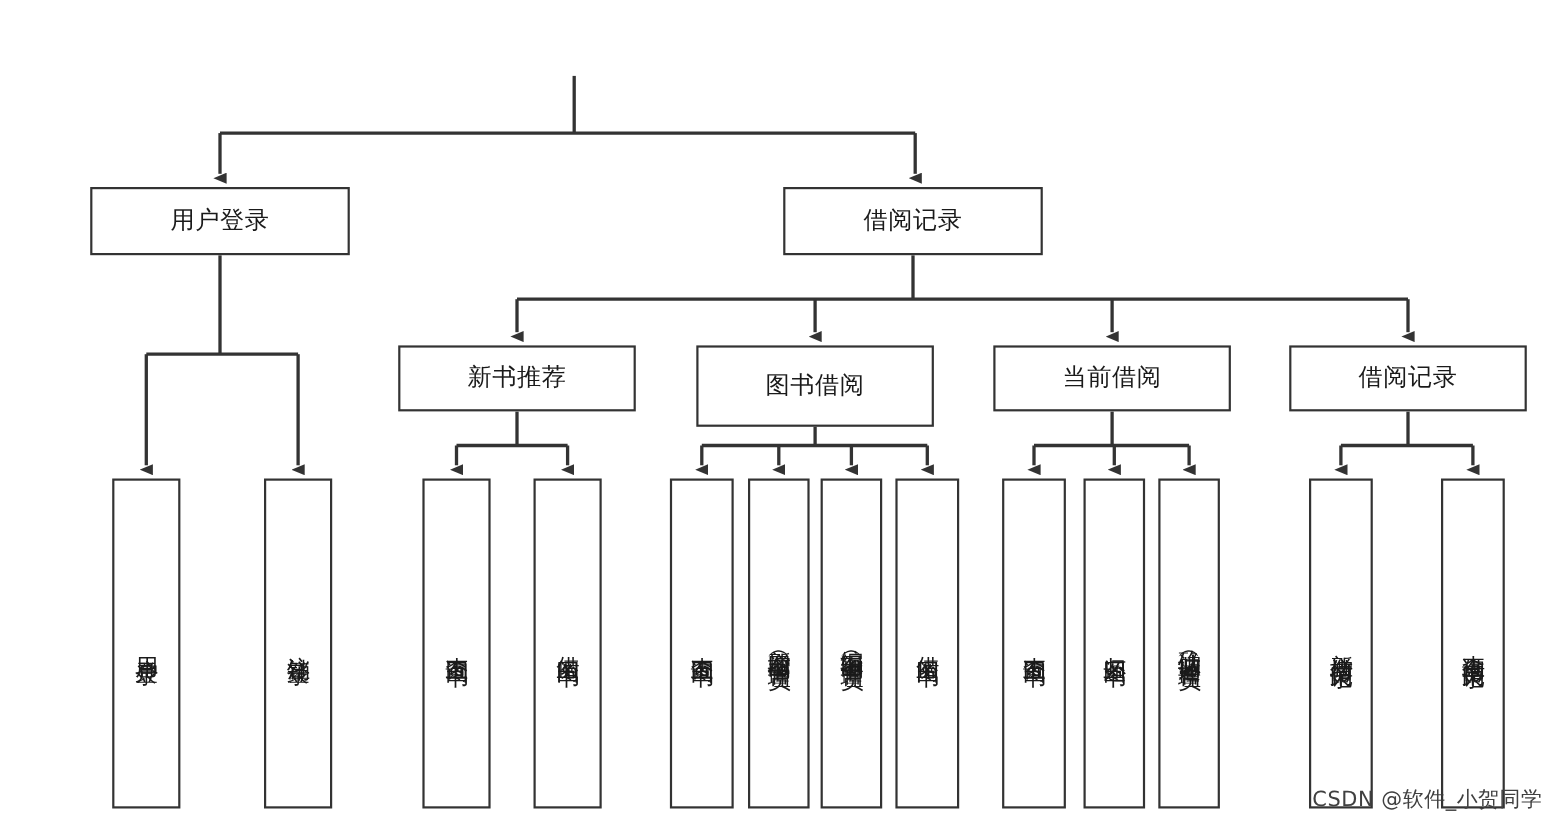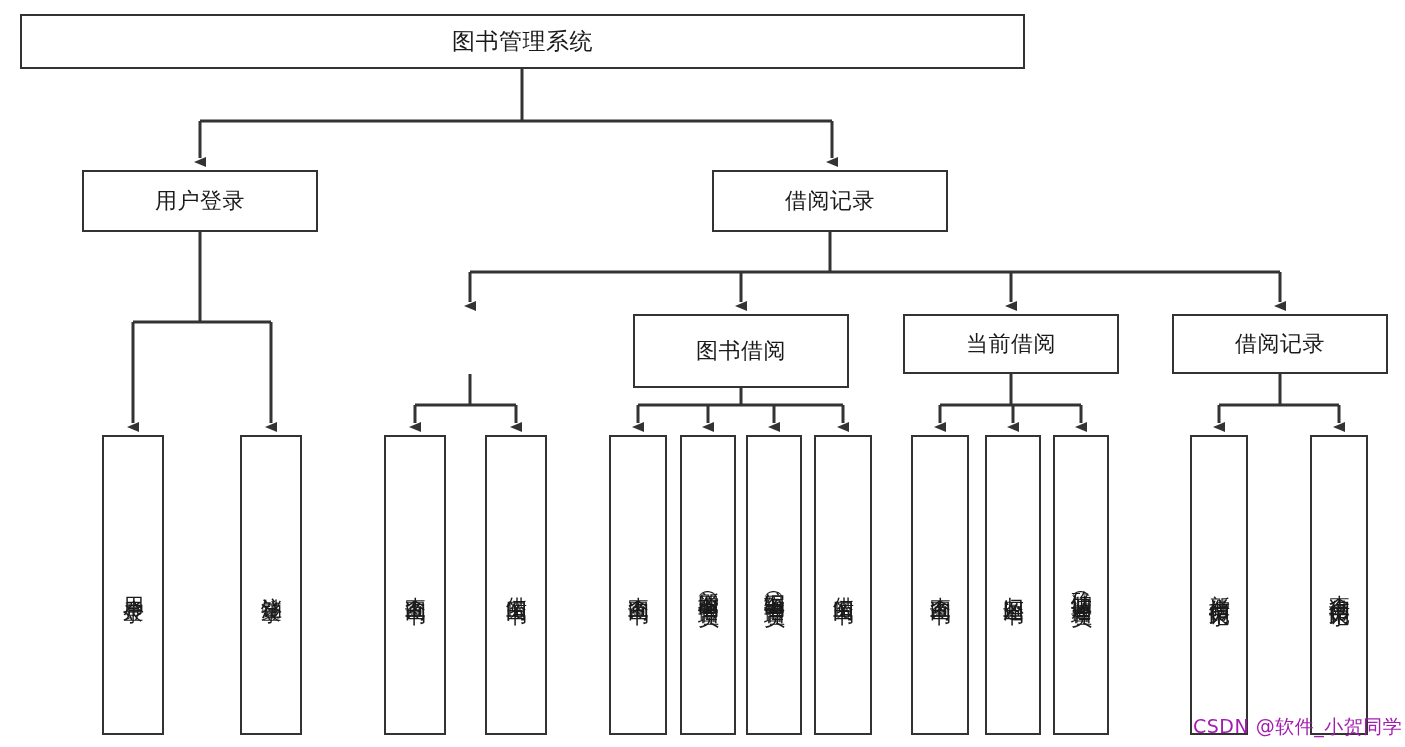--- a/index.html
+++ b/index.html
@@ -56,21 +56,21 @@
   .node.vert .label {
     writing-mode: vertical-rl;
     text-orientation: upright;
     font-size: 21px;
     line-height: 1.0;
     letter-spacing: 2.5px;
     white-space: nowrap;
   }
   .watermark {
     position: absolute;
-    color: #a21caf;
+    color: #404040;
     font-size: 19px;
     white-space: nowrap;
     letter-spacing: 0.5px;
   }
 </style>
 </head>
 <body>
 
 <div id="canvas">
 
@@ -117,31 +117,31 @@
       <path d="M1013,405 L1013,423" marker-end="url(#arrow)"></path>
       <path d="M1081,405 L1081,423" marker-end="url(#arrow)"></path>
 
       <path d="M1280,374 L1280,405"></path>
       <path d="M1219,405 L1339,405"></path>
       <path d="M1219,405 L1219,423" marker-end="url(#arrow)"></path>
       <path d="M1339,405 L1339,423" marker-end="url(#arrow)"></path>
     </g>
   </svg>
 
-  <div class="node horiz root" style="left:20px;top:14px;width:1005px;height:55px;">
-    <span class="label">图书管理系统</span>
-  </div>
 
   <div class="node horiz" style="left:82px;top:170px;width:236px;height:62px;">
     <span class="label">用户登录</span>
   </div>
   <div class="node horiz" style="left:712px;top:170px;width:236px;height:62px;">
     <span class="label">借阅记录</span>
   </div>
 
+  <div class="node horiz" style="left:362px;top:314px;width:216px;height:60px;">
+    <span class="label">新书推荐</span>
+  </div>
   <div class="node horiz" style="left:633px;top:314px;width:216px;height:74px;">
     <span class="label">图书借阅</span>
   </div>
   <div class="node horiz" style="left:1172px;top:314px;width:216px;height:60px;">
     <span class="label">借阅记录</span>
   </div>
   <div class="node horiz" style="left:903px;top:314px;width:216px;height:60px;">
     <span class="label">当前借阅</span>
   </div>
 

